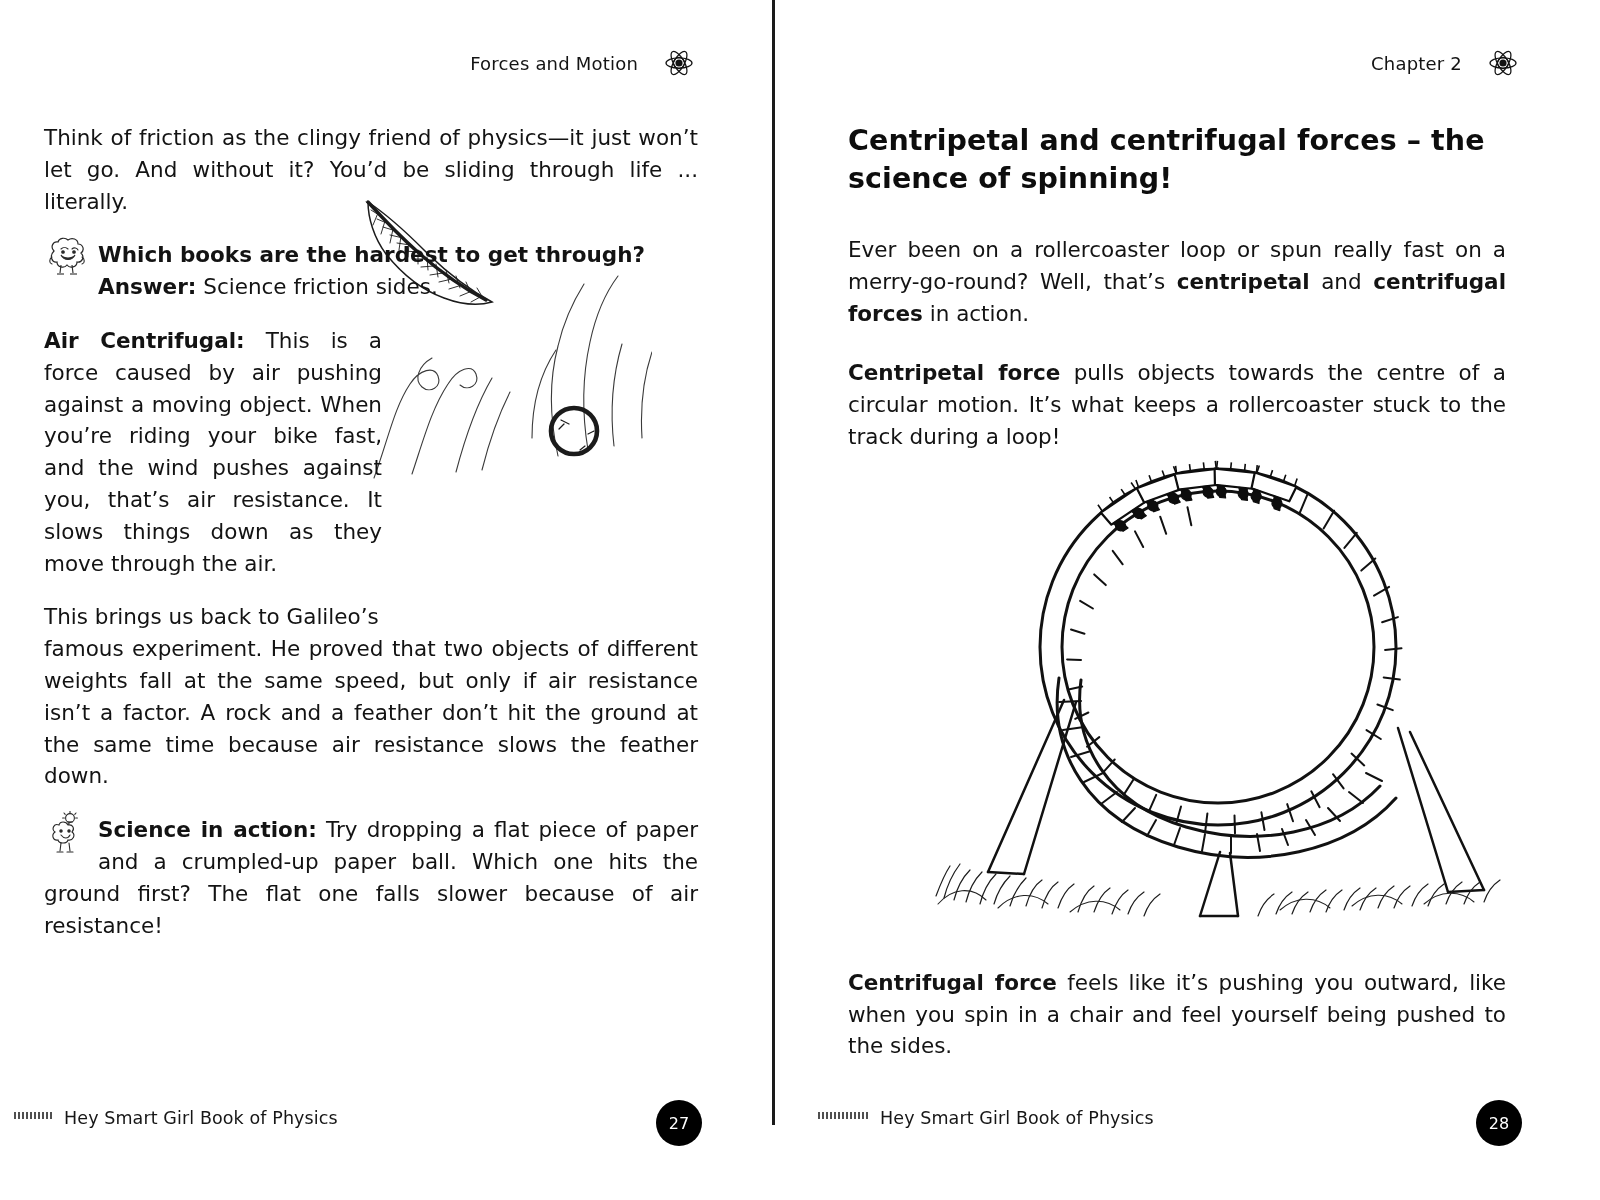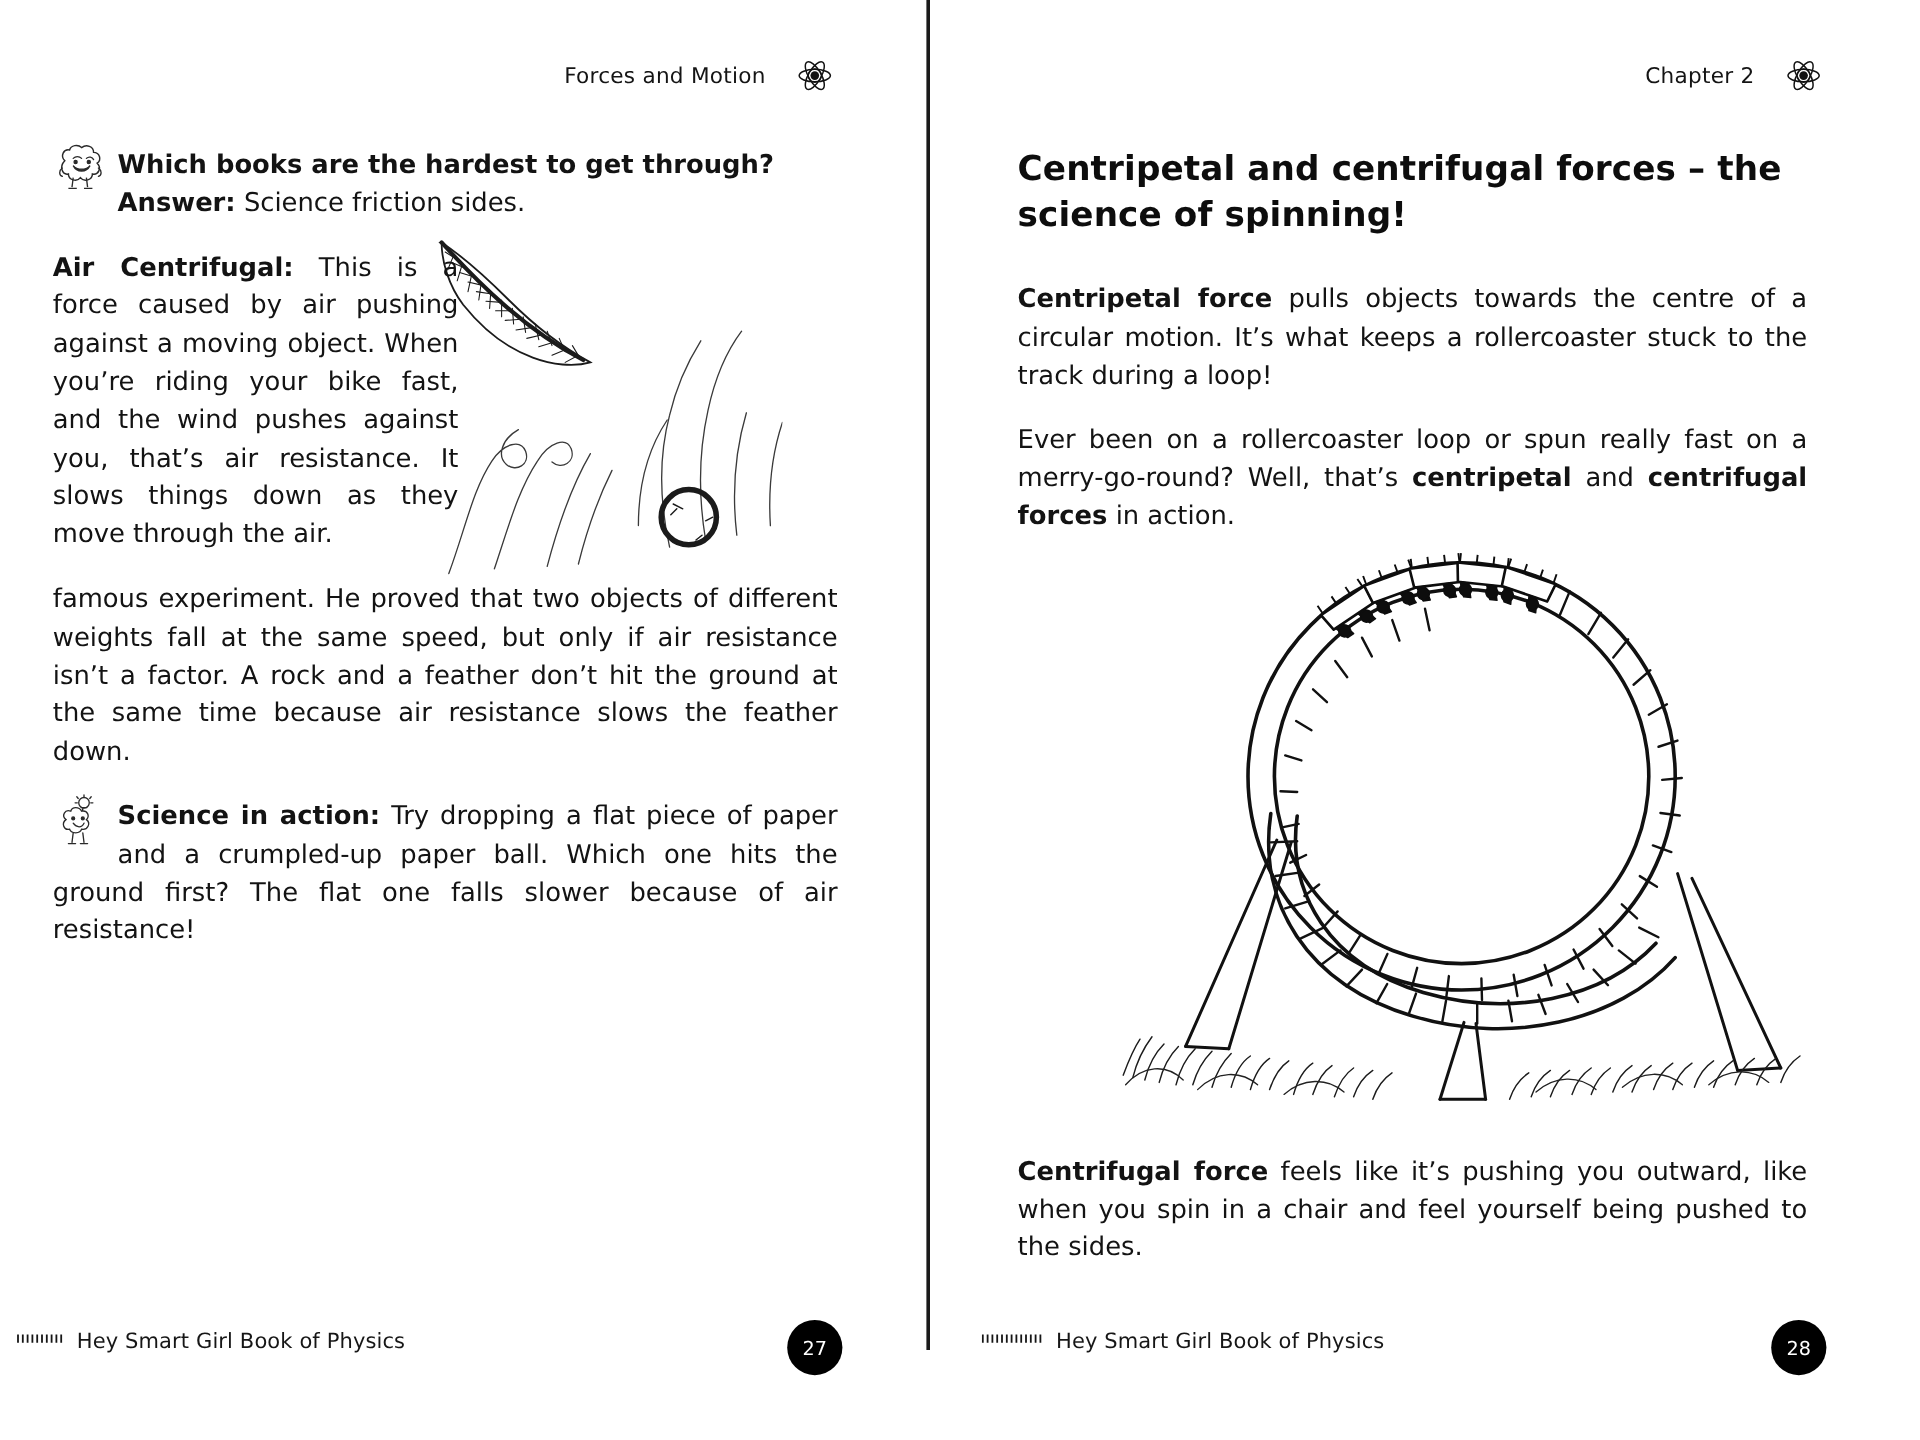--- a/index.html
+++ b/index.html
@@ -236,20 +236,21 @@
             <path d="M212 236 L207 241"></path>
             <path d="M236 246 L242 243"></path>
             <path d="M228 262 L233 258"></path>
           </g>
         </g>
       </svg>
     </div>
 
     <div class="col col-left">
 
+      <p class="body">Think of friction as the clingy friend of physics—it just won’t let go. And without it? You’d be sliding through life ... literally.</p>
 
       <div class="callout">
         <span class="mascot">
           <svg width="46" height="44" viewBox="0 0 46 44">
             <g fill="#ffffff" stroke="#2a2a2a" stroke-width="1.2">
               <path d="M10 16 C6 12 9 6 14 7 C15 3 21 2 24 5 C28 2 34 4 34 9
                        C39 9 41 15 37 18 C41 22 38 28 33 27 C33 32 26 34 23 30
                        C20 34 13 32 13 27 C8 28 5 21 10 16 Z"></path>
               <path d="M17 30 L16 38" stroke-width="1.1" fill="none"></path>
               <path d="M28 30 L29 38" stroke-width="1.1" fill="none"></path>
@@ -267,20 +268,21 @@
             </g>
           </svg>
         </span>
         <b>Which books are the hardest to get through?</b><br>
         <b>Answer:</b>
         <span>Science friction sides.</span>
       </div>
 
       <p class="body" style="width:338px; text-align:justify;"><b>Air Centrifugal:</b> <span>This is a force caused by air pushing against a moving object. When you’re riding your bike fast, and the wind pushes against you, that’s air resistance. It slows things down as they move through the air.</span></p>
 
+      <p class="body nojust" style="margin-bottom:0;">This brings us back to Galileo’s</p>
       <p class="body">famous experiment. He proved that two objects of different weights fall at the same speed, but only if air resistance isn’t a factor. A rock and a feather don’t hit the ground at the same time because air resistance slows the feather down.</p>
 
       <div class="callout">
         <span class="mascot">
           <svg width="46" height="44" viewBox="0 0 46 44">
             <g fill="none" stroke="#2a2a2a" stroke-width="1.1" stroke-linecap="round">
 
               <circle cx="26" cy="8" r="4.4" fill="#ffffff"></circle>
               <path d="M23.6 12 L28.4 12"></path>
               <path d="M26 1.5 L26 3.4"></path>
@@ -352,23 +354,23 @@
           <circle cx="15" cy="15" r="3.6" fill="#121212"></circle>
           <circle cx="15" cy="15" r="5.6" fill="none" stroke="#121212" stroke-width="1.1"></circle>
         </svg>
       </span>
     </div>
 
     <div class="col col-right">
 
       <h2 class="section-title">Centripetal and centrifugal forces – the science of spinning!</h2>
 
+      <p class="body"><span>Ever been on a rollercoaster loop or spun really fast on a merry-go-round? Well, that’s </span><b>centripetal</b><span> and </span><b>centrifugal forces</b><span> in action.</span></p>
+
       <p class="body" style="margin-top:28px;"><b>Centripetal force</b><span> pulls objects towards the centre of a circular motion. It’s what keeps a rollercoaster stuck to the track during a loop!</span></p>
-
-      <p class="body"><span>Ever been on a rollercoaster loop or spun really fast on a merry-go-round? Well, that’s </span><b>centripetal</b><span> and </span><b>centrifugal forces</b><span> in action.</span></p>
 
       <div class="art-coaster">
         <svg width="580" height="470" viewBox="0 0 580 470">
           <g fill="none" stroke="#111111" stroke-linecap="round" stroke-linejoin="round">
 
             <circle cx="290" cy="195" r="178" stroke-width="3"></circle>
             <circle cx="290" cy="195" r="156" stroke-width="3"></circle>
 
             <g stroke-width="2">
               <path d="M290 17 L290 39"></path>

